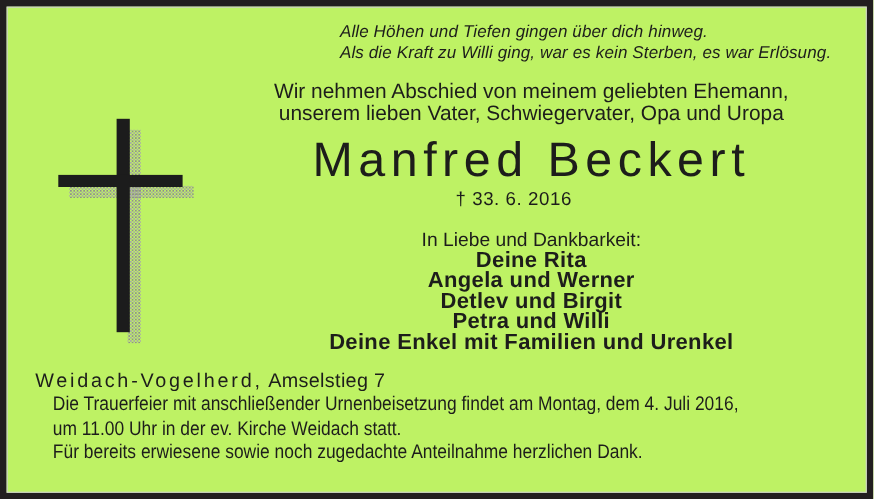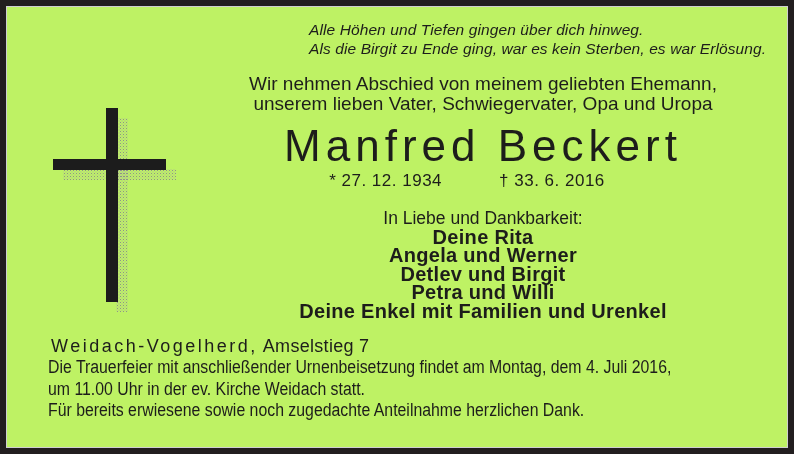--- a/index.html
+++ b/index.html
@@ -85,21 +85,21 @@
     left: -16px;
     display: inline-flex;
     gap: 57px;
   }
   .dedication-block { top: 209px; line-height: 18.5px; }
   .dedication-line { font-size: 17.5px; line-height: 18.5px; }
   .mourner-line { font-size: 20px; font-weight: bold; line-height: 18.5px; letter-spacing: 0.3px; }
 
   .address {
     position: absolute;
-    left: 51px;
+    left: 32px;
     top: 336px;
     font-size: 18px;
     line-height: 21.5px;
     white-space: nowrap;
   }
   .address .place { letter-spacing: 2.5px; }
   .address .street { margin-left: 5px; letter-spacing: 0.3px; }
 
   .funeral {
     position: absolute;
@@ -122,33 +122,32 @@
 
   <div class="cross">
     <div class="shadow shadow-v"></div>
     <div class="shadow shadow-h"></div>
     <div class="bar bar-v"></div>
     <div class="bar bar-h"></div>
   </div>
 
   <div class="quote">
     <div>Alle Höhen und Tiefen gingen über dich hinweg.</div>
-    <div>Als die Birgit zu Ende ging, war es kein Sterben, es war Erlösung.</div>
+    <div>Als die Kraft zu Willi ging, war es kein Sterben, es war Erlösung.</div>
   </div>
 
   <div class="col intro">
     <div>Wir nehmen Abschied von meinem geliebten Ehemann,</div>
     <div>unserem lieben Vater, Schwiegervater, Opa und Uropa</div>
   </div>
 
   <div class="col name">Manfred Beckert</div>
 
   <div class="col dates">
     <span class="dates-row">
-      <span>* 27. 12. 1934</span>
       <span>† 33. 6. 2016</span>
     </span>
   </div>
 
   <div class="col dedication-block">
     <div class="dedication-line">In Liebe und Dankbarkeit:</div>
     <div class="mourner-line">Deine Rita</div>
     <div class="mourner-line">Angela und Werner</div>
     <div class="mourner-line">Detlev und Birgit</div>
     <div class="mourner-line">Petra und Willi</div>

